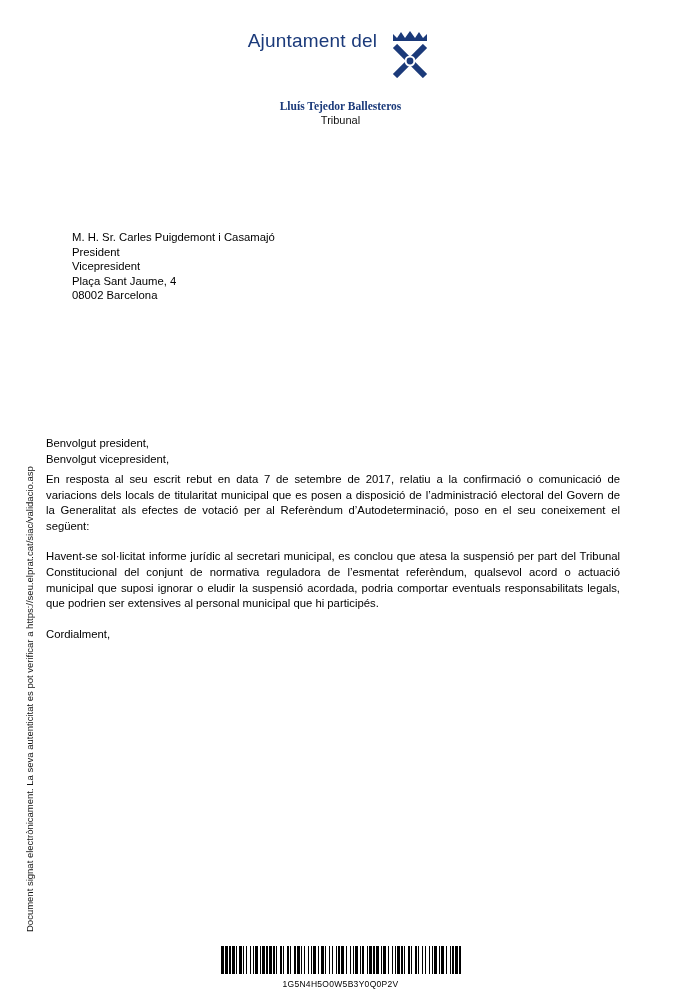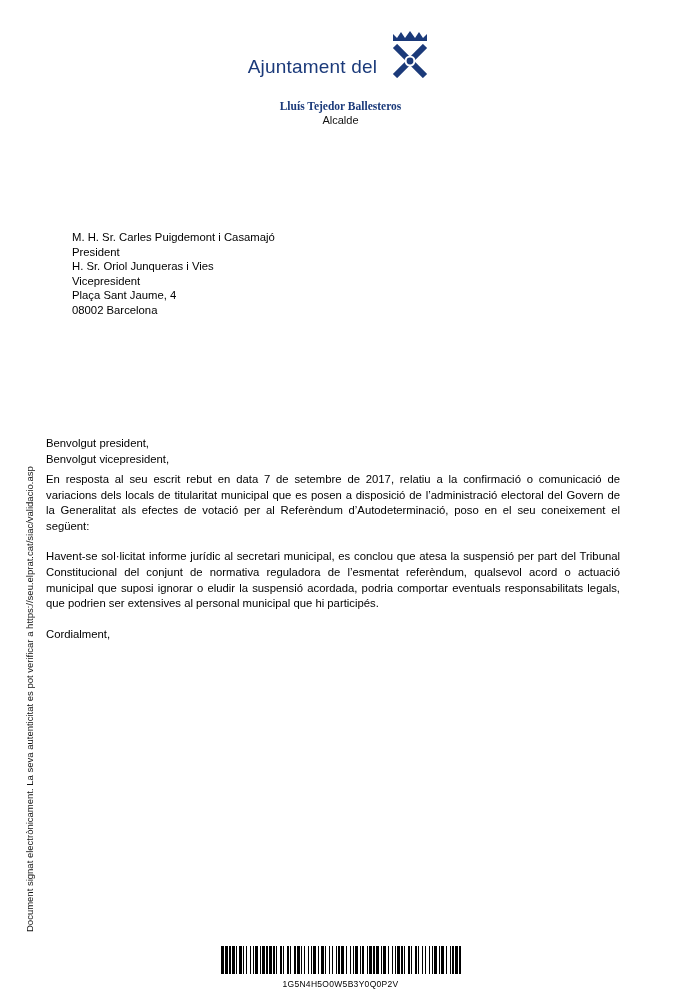--- a/index.html
+++ b/index.html
@@ -19,21 +19,21 @@
   
   .letterhead {
     position: absolute;
     top: 30px;
     left: 0;
     width: 681px;
     text-align: center;
   }
   .logo-row {
     display: flex;
-    align-items: flex-end;
+    align-items: flex-start;
     justify-content: center;
     gap: 10px;
   }
   .logo-text {
     font-size: 19px;
     color: #1b3a7a;
     letter-spacing: 0.2px;
     white-space: nowrap;
   }
   .crest {
@@ -165,31 +165,30 @@
         <path d="M1 11 L1 4 L5 8 L9 2 L13 8 L18 1 L23 8 L27 2 L31 8 L35 4 L35 11 Z" fill="#1b3a7a"></path>
       </svg>
       <svg class="shield-mark" viewBox="0 0 38 34" xmlns="http://www.w3.org/2000/svg">
         <path d="M4 2 L34 32 M34 2 L4 32" stroke="#1b3a7a" stroke-width="6" fill="none"></path>
         <circle cx="19" cy="17" r="5.5" fill="#ffffff"></circle>
         <circle cx="19" cy="17" r="3.4" fill="#1b3a7a"></circle>
       </svg>
     </span>
   </div>
   <div class="signer">Lluís Tejedor Ballesteros</div>
-  <div class="signer-role">Alcalde</div>
+  <div class="signer-role">Tribunal</div>
 </div>
 
 <div class="sidenote">Document signat electrònicament. La seva autenticitat es pot verificar a https://seu.elprat.cat/siac/validacio.asp</div>
 
 <div class="page">
 
   <div class="addressee">
     <div>M. H. Sr. Carles Puigdemont i Casamajó</div>
     <div>President</div>
-    <div>H. Sr. Oriol Junqueras i Vies</div>
     <div>Vicepresident</div>
     <div>Plaça Sant Jaume, 4</div>
     <div>08002 Barcelona</div>
   </div>
 
   <div class="salutation">
     <div>Benvolgut president,</div>
     <div>Benvolgut vicepresident,</div>
   </div>
 

